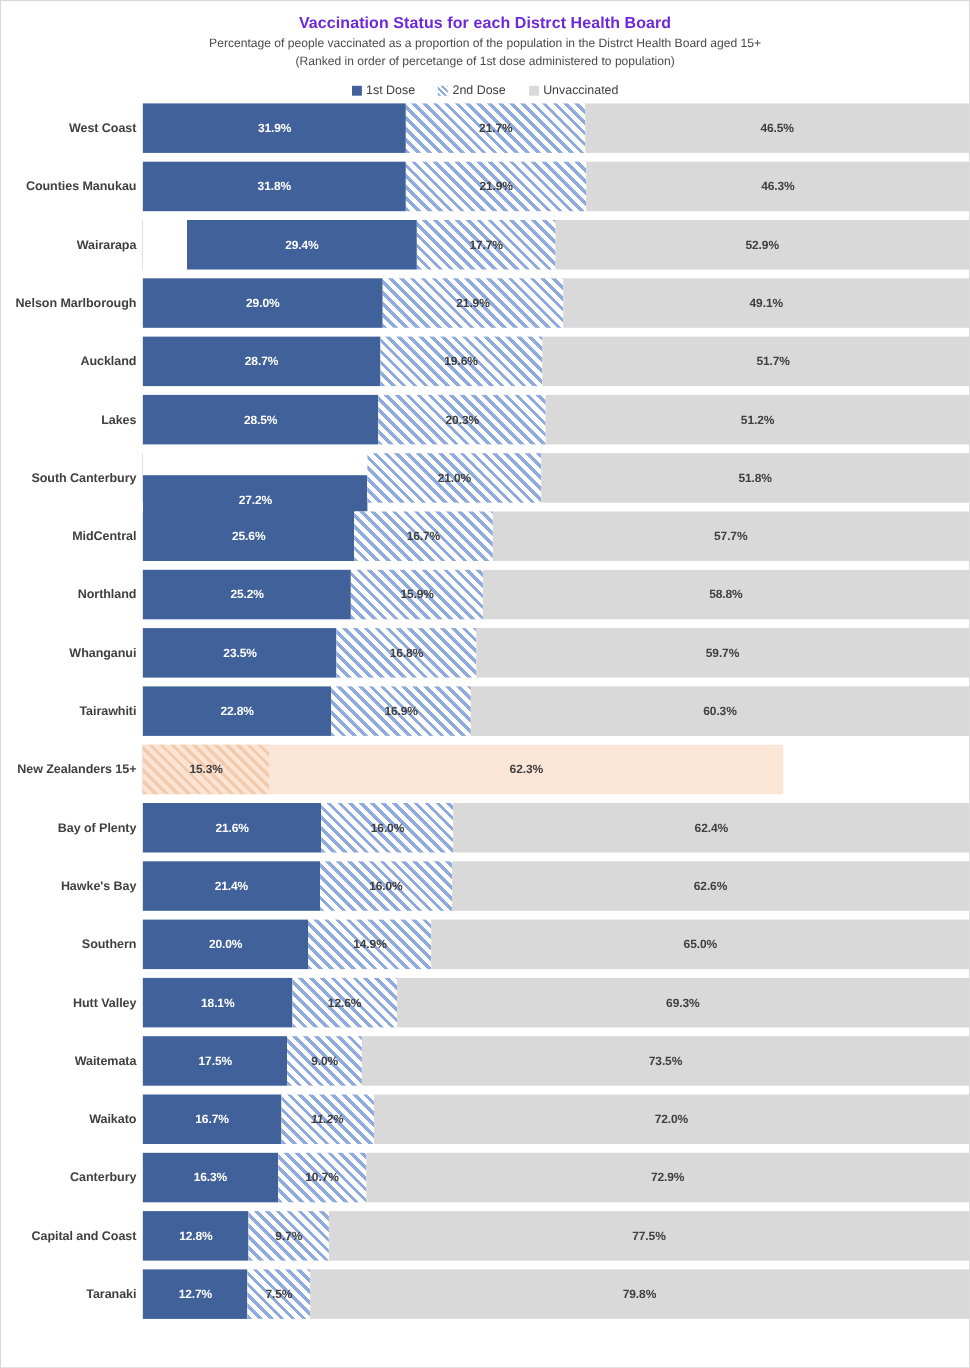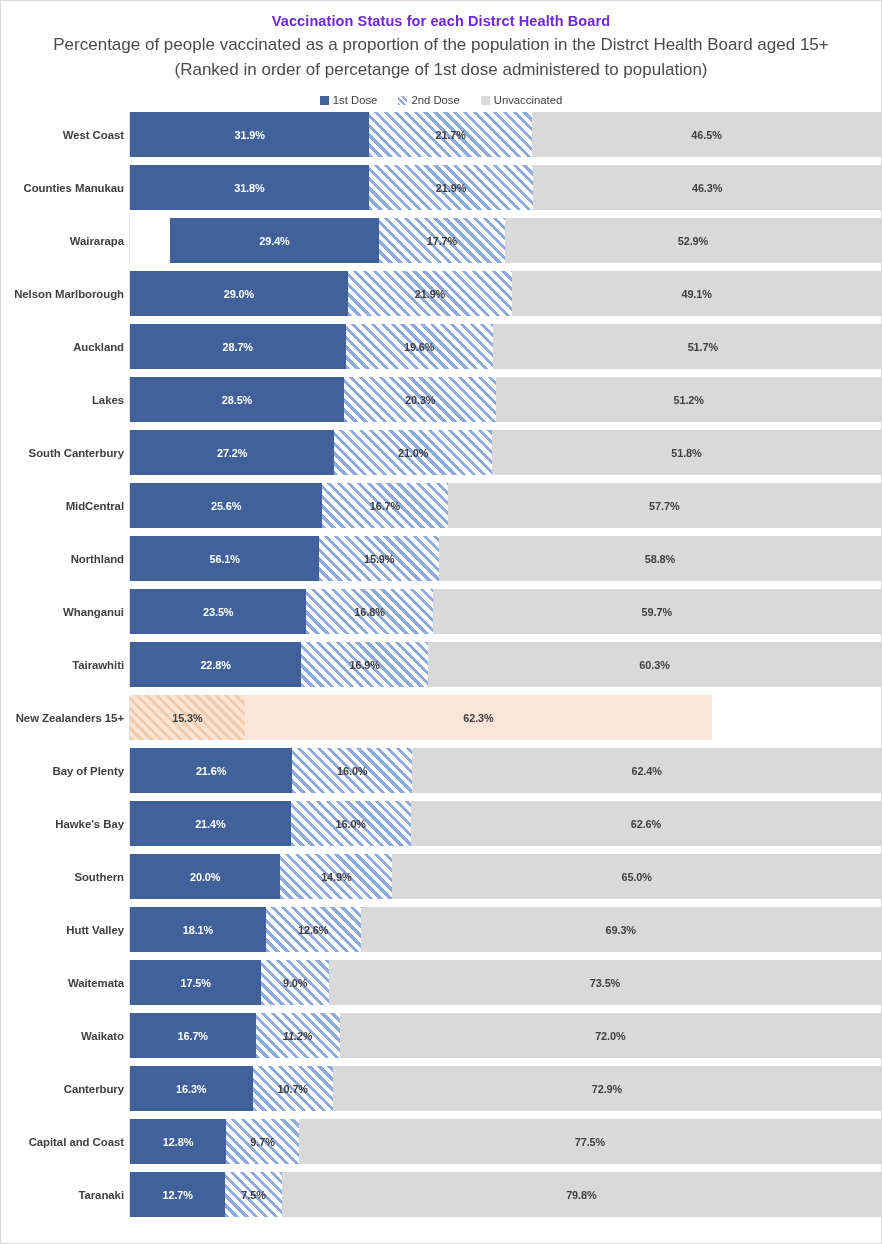--- a/index.html
+++ b/index.html
@@ -22,21 +22,21 @@
     text-align:center;
   }
   #chart-title{
     font-size:14.5px;
     font-weight:bold;
     color:#6d28d9;
     letter-spacing:.1px;
     line-height:1.35;
   }
   .chart-subtitle{
-    font-size:17px;
+    font-size:11px;
     color:#4a4a4a;
     line-height:1.52;
     font-weight:400;
   }
   
   #legend{
     display:flex;
     justify-content:center;
     align-items:flex-start;
     gap:21px;
@@ -231,21 +231,21 @@
             <span class="seg-value">20.3%</span>
           </div>
           <div class="seg seg-unvax" style="width: 51.2%;">
             <span class="seg-value">51.2%</span>
           </div>
         </div>
       </div>
       <div class="bar-row">
         <div class="row-label">South Canterbury</div>
         <div class="bar-track">
-          <div class="seg seg-dose1" style="width: 27.2%;">
+          <div class="seg seg-dose1" style="width: 27.2%; margin-top: 20px;">
             <span class="seg-value">27.2%</span>
           </div>
           <div class="seg seg-dose2" style="width: 21%;">
             <span class="seg-value">21.0%</span>
           </div>
           <div class="seg seg-unvax" style="width: 51.8%;">
             <span class="seg-value">51.8%</span>
           </div>
         </div>
       </div>
@@ -260,21 +260,21 @@
           </div>
           <div class="seg seg-unvax" style="width: 57.7%;">
             <span class="seg-value">57.7%</span>
           </div>
         </div>
       </div>
       <div class="bar-row">
         <div class="row-label">Northland</div>
         <div class="bar-track">
           <div class="seg seg-dose1" style="width: 25.2252%;">
-            <span class="seg-value">56.1%</span>
+            <span class="seg-value">25.2%</span>
           </div>
           <div class="seg seg-dose2" style="width: 15.9159%;">
             <span class="seg-value">15.9%</span>
           </div>
           <div class="seg seg-unvax" style="width: 58.8589%;">
             <span class="seg-value">58.8%</span>
           </div>
         </div>
       </div>
       <div class="bar-row">

